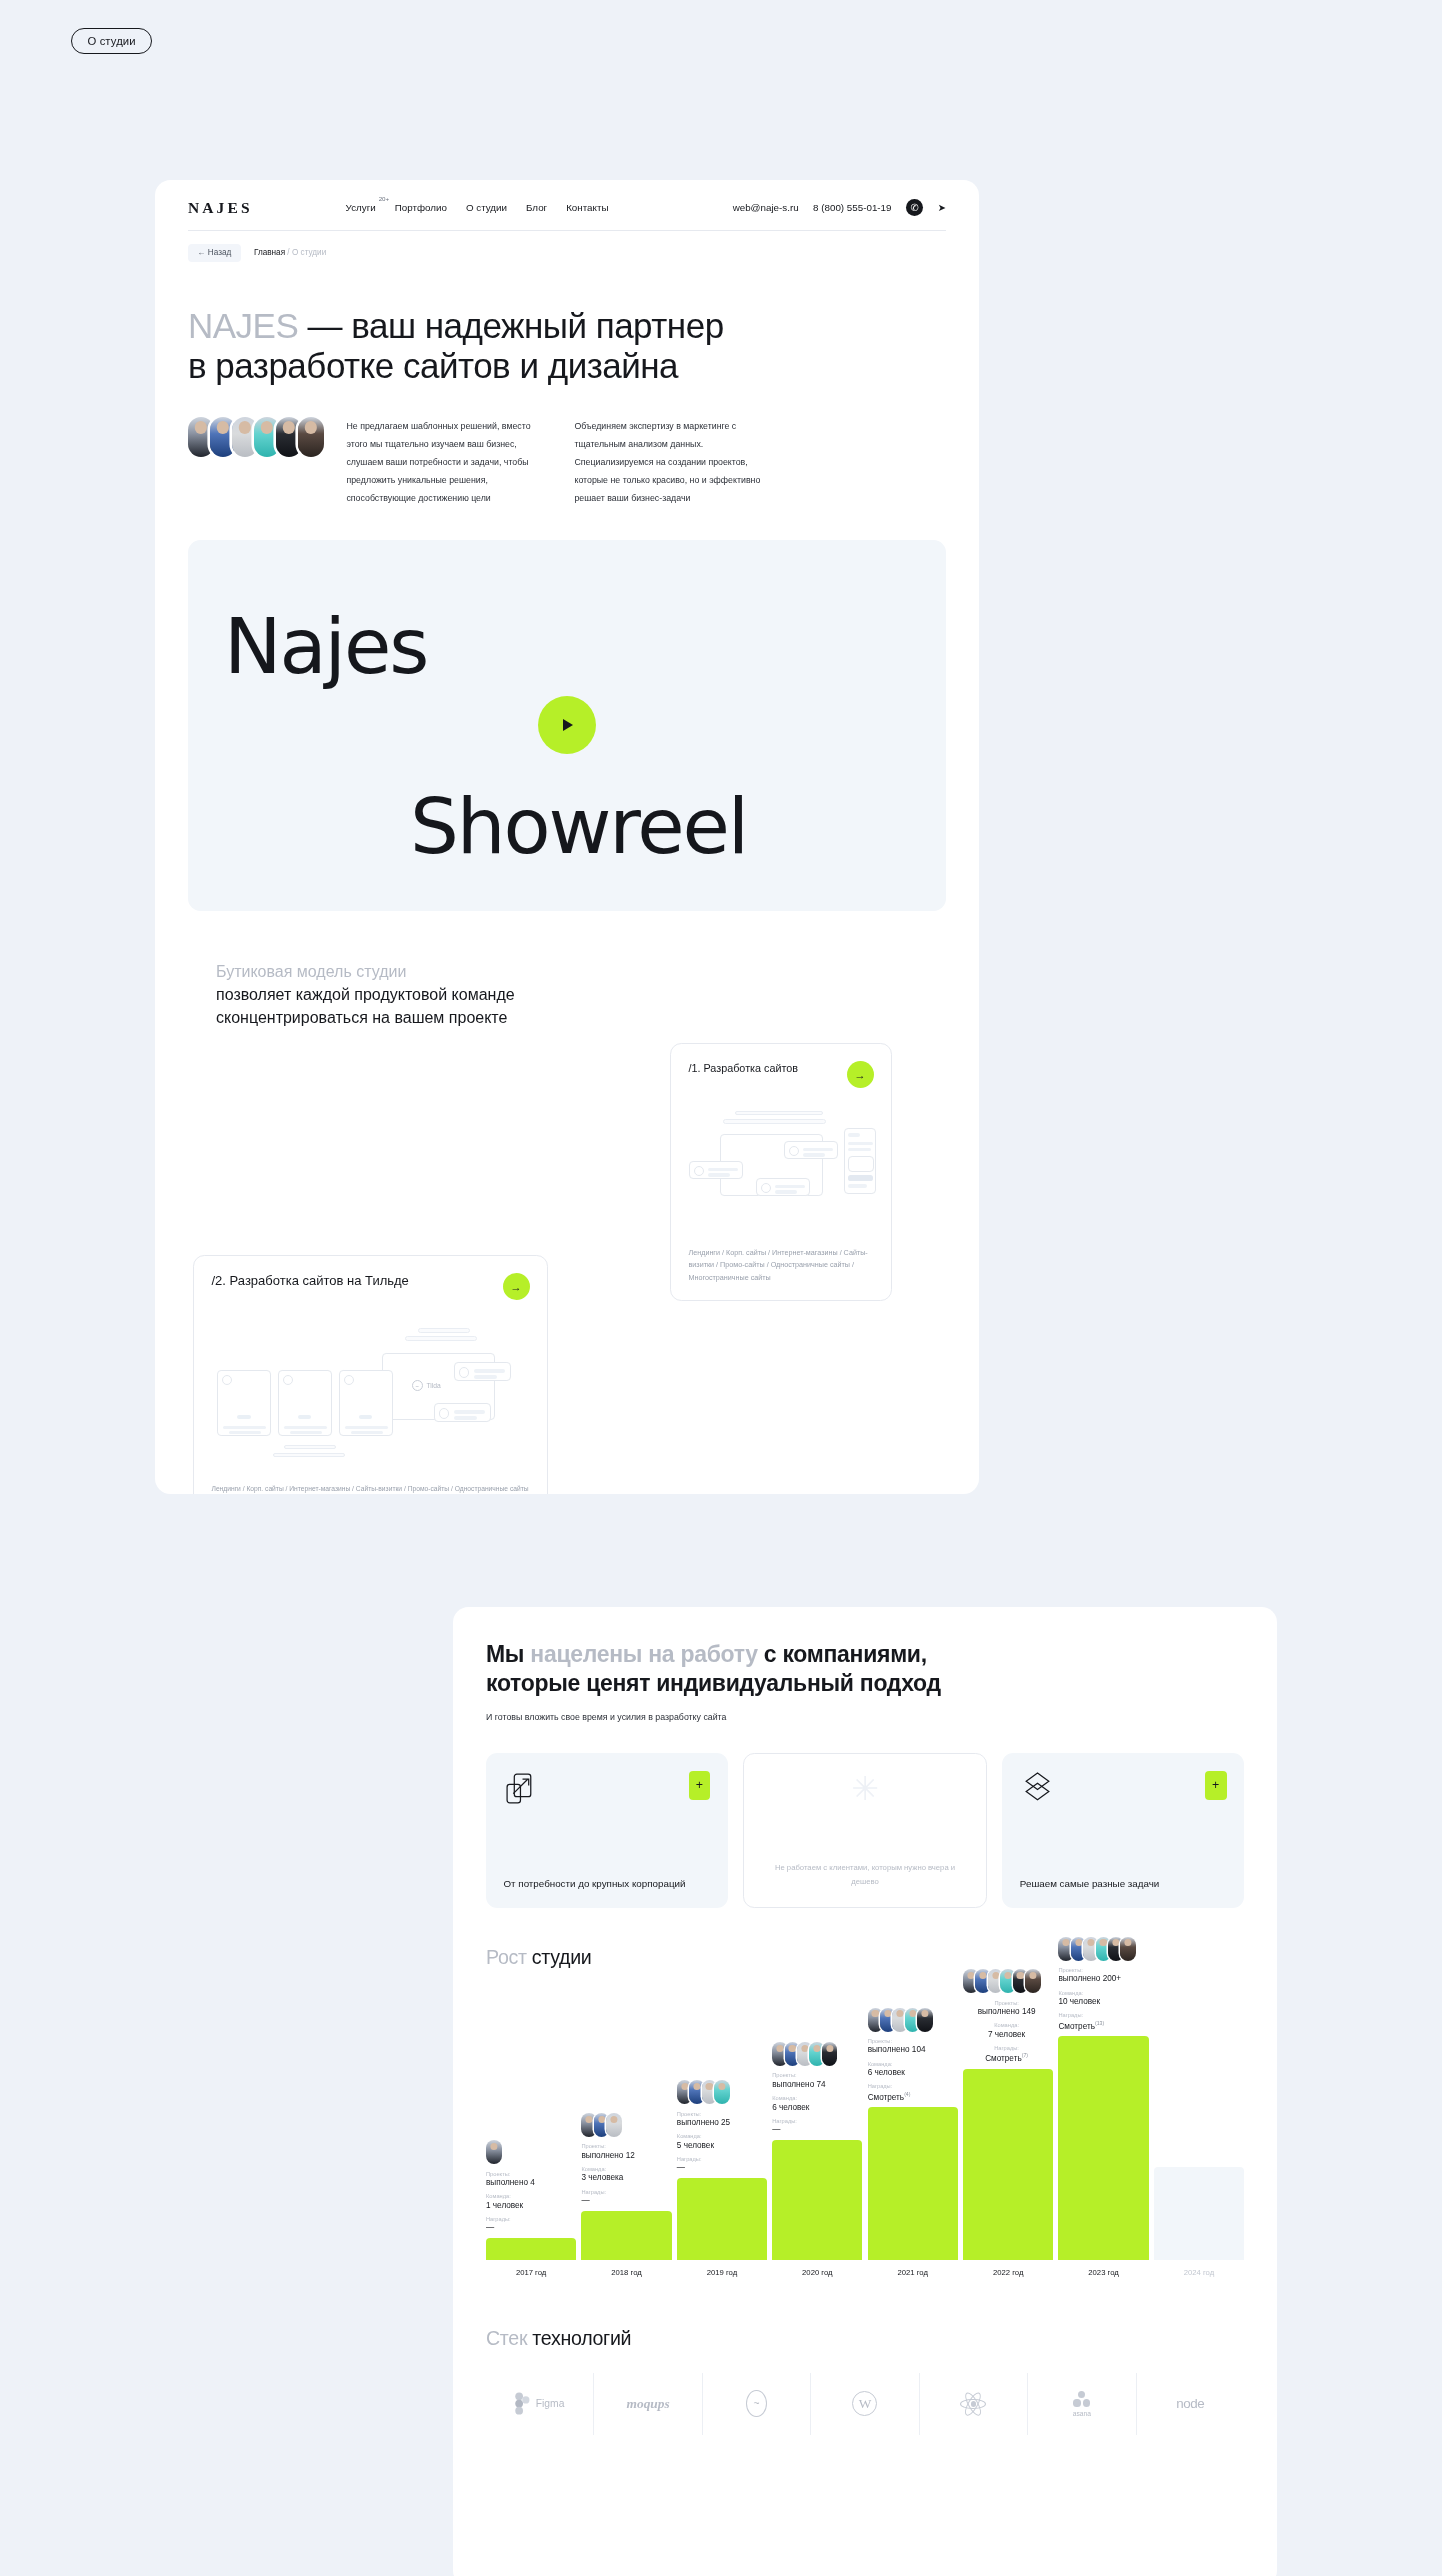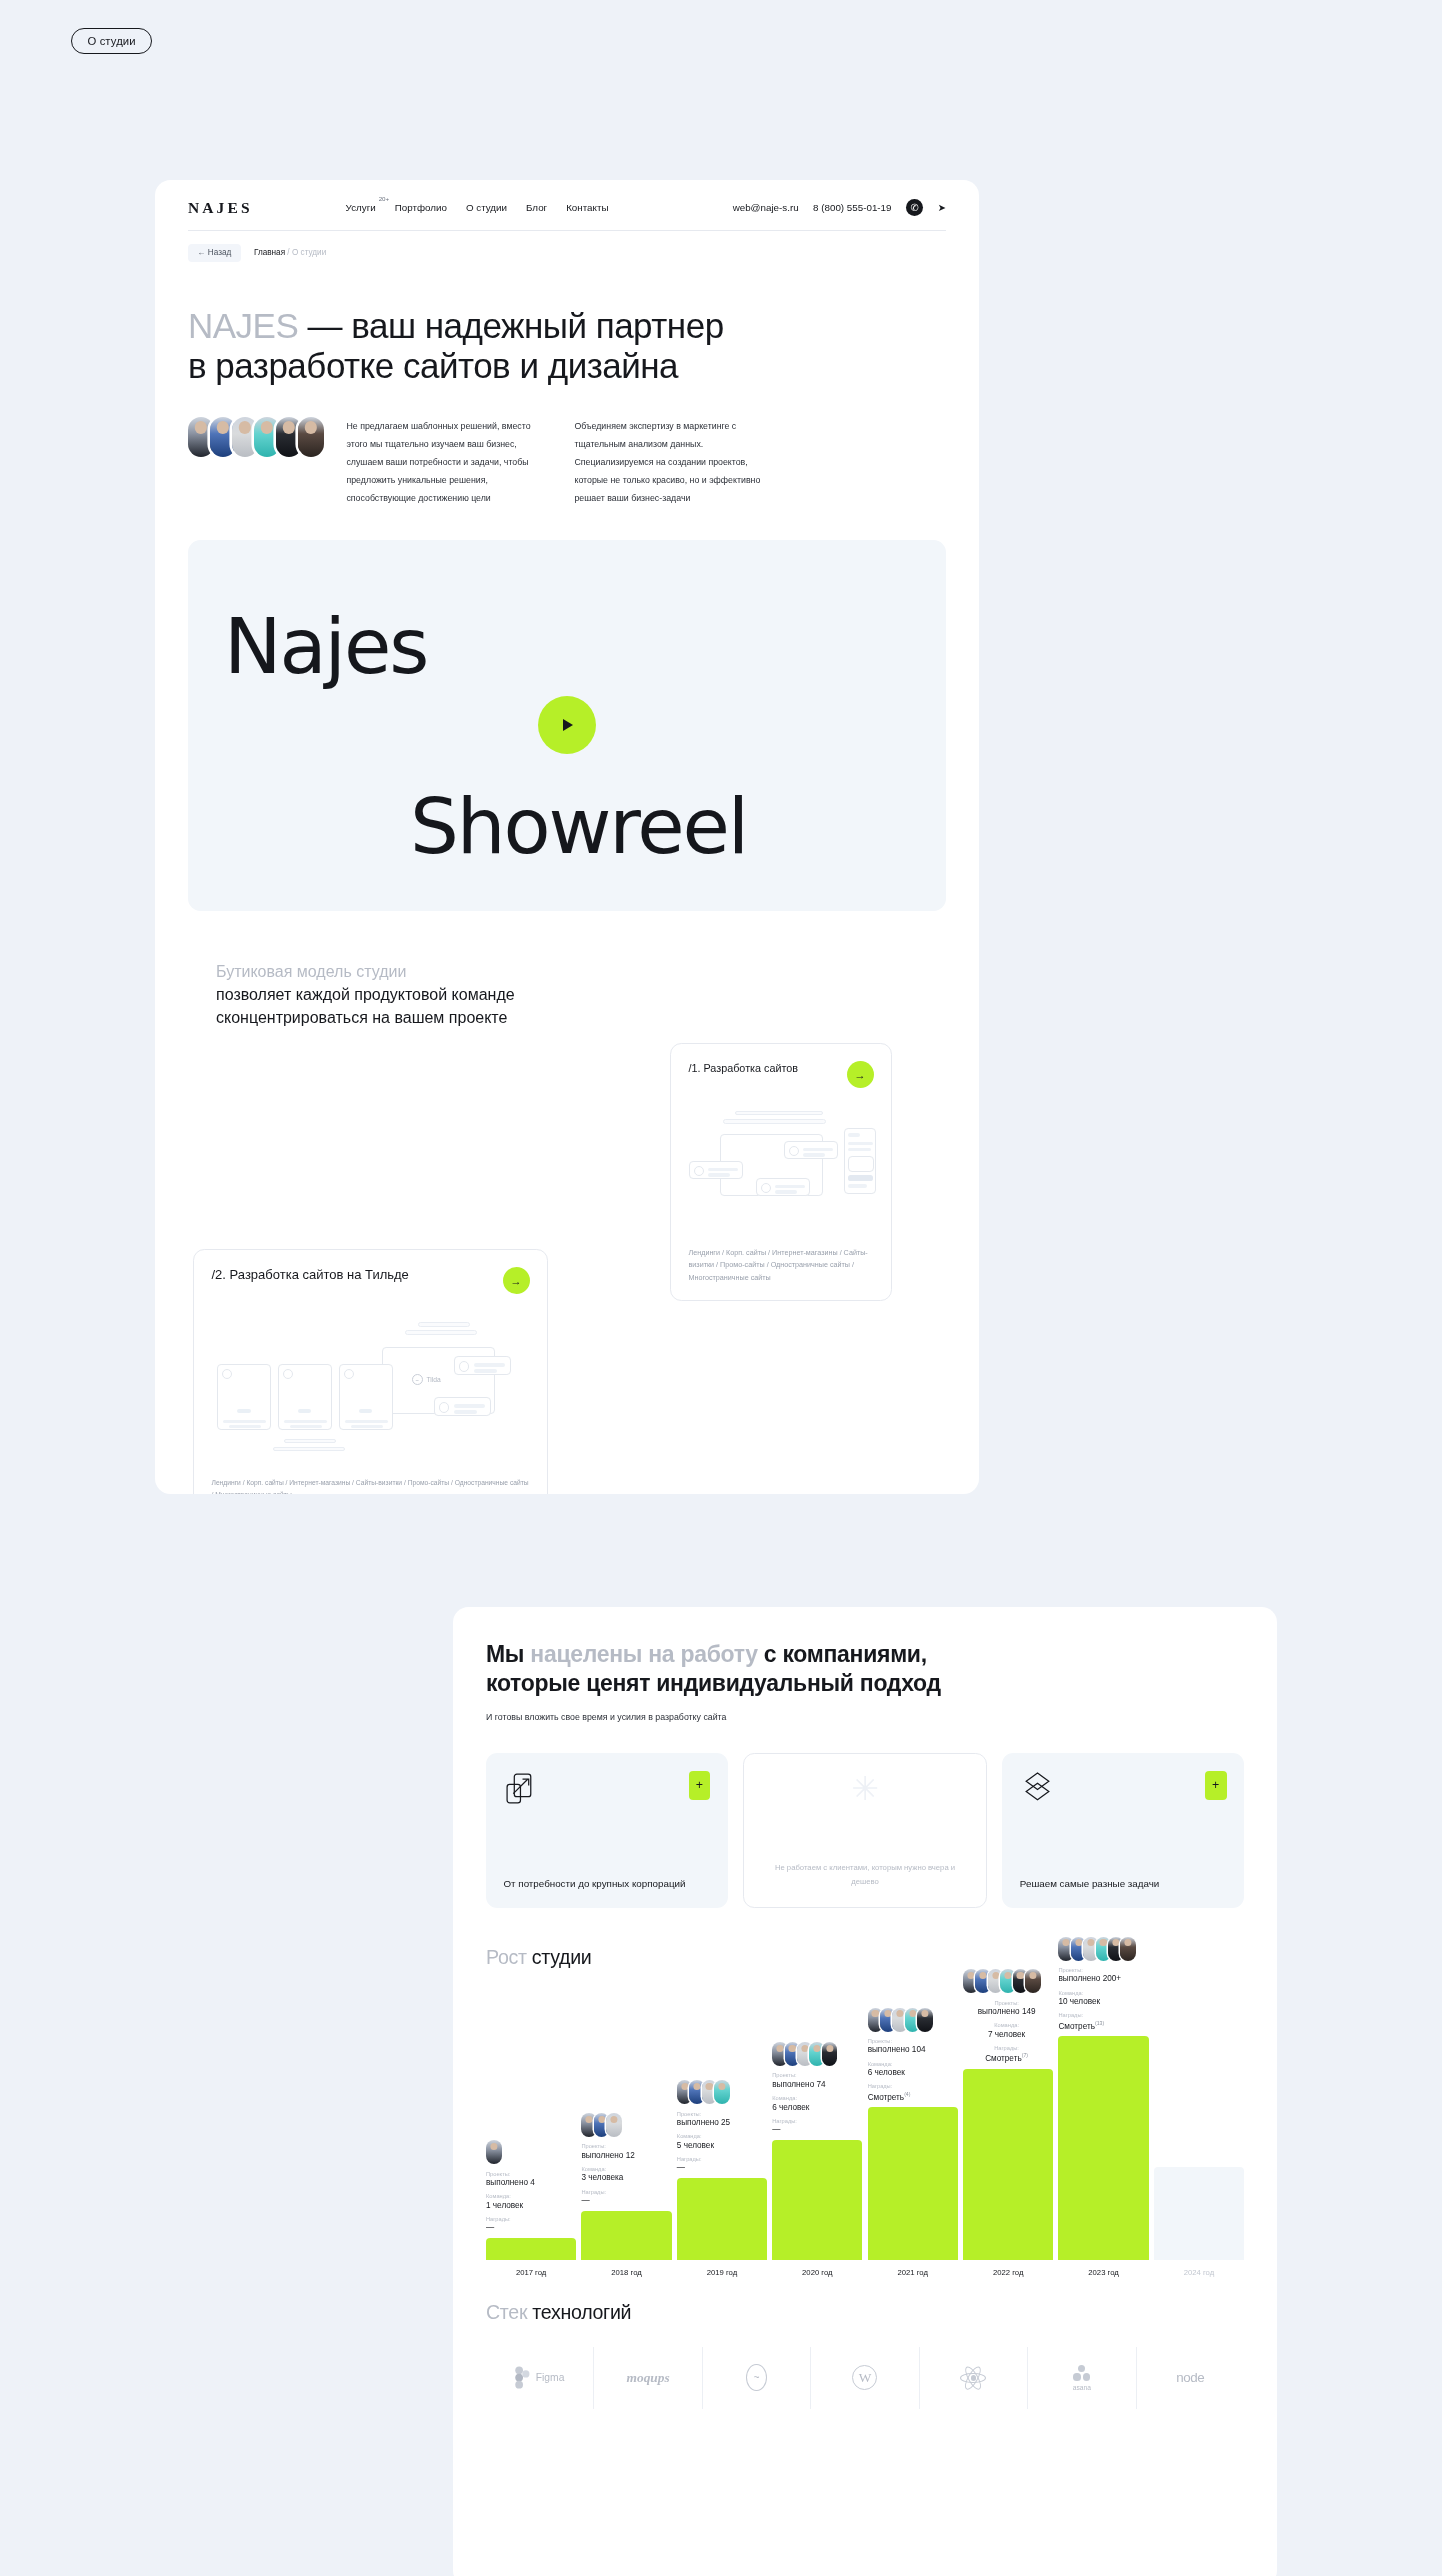--- a/index.html
+++ b/index.html
@@ -91,21 +91,21 @@
   .boutique{padding:49px 33px 0 33px;font-size:16px;line-height:1.45;max-width:402px;margin-left:28px;}
   .boutique .dim{color:#b6bbc5;}
 
   
   .svc-wrap{position:relative;height:484px;margin-top:13.4px;}
   .svc{
     position:absolute;background:#fff;border:0.5px solid #e6e9ef;border-radius:11.3px;
     padding:17.5px 17.5px 15.5px 17.5px;
   }
   .svc.c1{left:515px;top:0;width:222px;height:258px;}
-  .svc.c2{left:38px;top:206px;width:355px;height:268px;}
+  .svc.c2{left:38px;top:212px;width:355px;height:268px;}
   .svc-head{display:flex;justify-content:space-between;align-items:flex-start;}
   .svc-title{font-size:13px;line-height:1.3;}
   .svc.c1 .svc-title{font-size:10.8px;}
   .svc-arrow{
     width:27px;height:27px;border-radius:50%;background:#b6ef28;
     display:flex;align-items:center;justify-content:center;font-size:11.3px;color:#16181d;flex:none;
   }
   .svc-tags{font-size:7.2px;line-height:1.75;color:#9aa1ad;position:absolute;left:17.5px;right:17.5px;bottom:15.5px;}
   .svc.c2 .svc-tags{font-size:6.7px;}
   .wire{position:absolute;left:17.5px;right:17.5px;top:67px;bottom:62px;}
@@ -153,21 +153,21 @@
   .glbl{font-size:5.7px;color:#b6bbc5;margin-top:6.2px;}
   .gval{font-size:8.2px;margin-top:1.5px;}
   .gval .sup{font-size:5.2px;vertical-align:super;color:#8c929d;}
   .gbar{width:100%;background:#b6ef28;border-radius:4.1px 4.1px 0 0;}
   .gbar.ghost{background:#f2f6fa;}
   .gyears{display:flex;gap:5.2px;margin-top:8.2px;}
   .gyear{flex:1;font-size:7.7px;color:#16181d;text-align:center;}
   .gyear.dim{color:#c2c7d0;}
 
   
-  .stack{margin-top:24px;}
+  .stack{margin-top:50px;}
   .st-title{font-size:19.6px;letter-spacing:-0.3px;}
   .st-title .dim{color:#b6bbc5;}
   .st-row{display:flex;margin-top:23px;border-top:0;}
   .st-item{
     flex:1;height:62px;display:flex;align-items:center;justify-content:center;
     border-right:0.5px solid #eceff4;color:#b6bbc5;font-size:11.3px;gap:5.2px;
   }
   .st-item:last-child{border-right:0;}
   .st-item.figma{font-size:10.3px;}
   .st-item.moqups{font-family:"Liberation Serif",serif;font-style:italic;font-weight:700;font-size:13.4px;}

